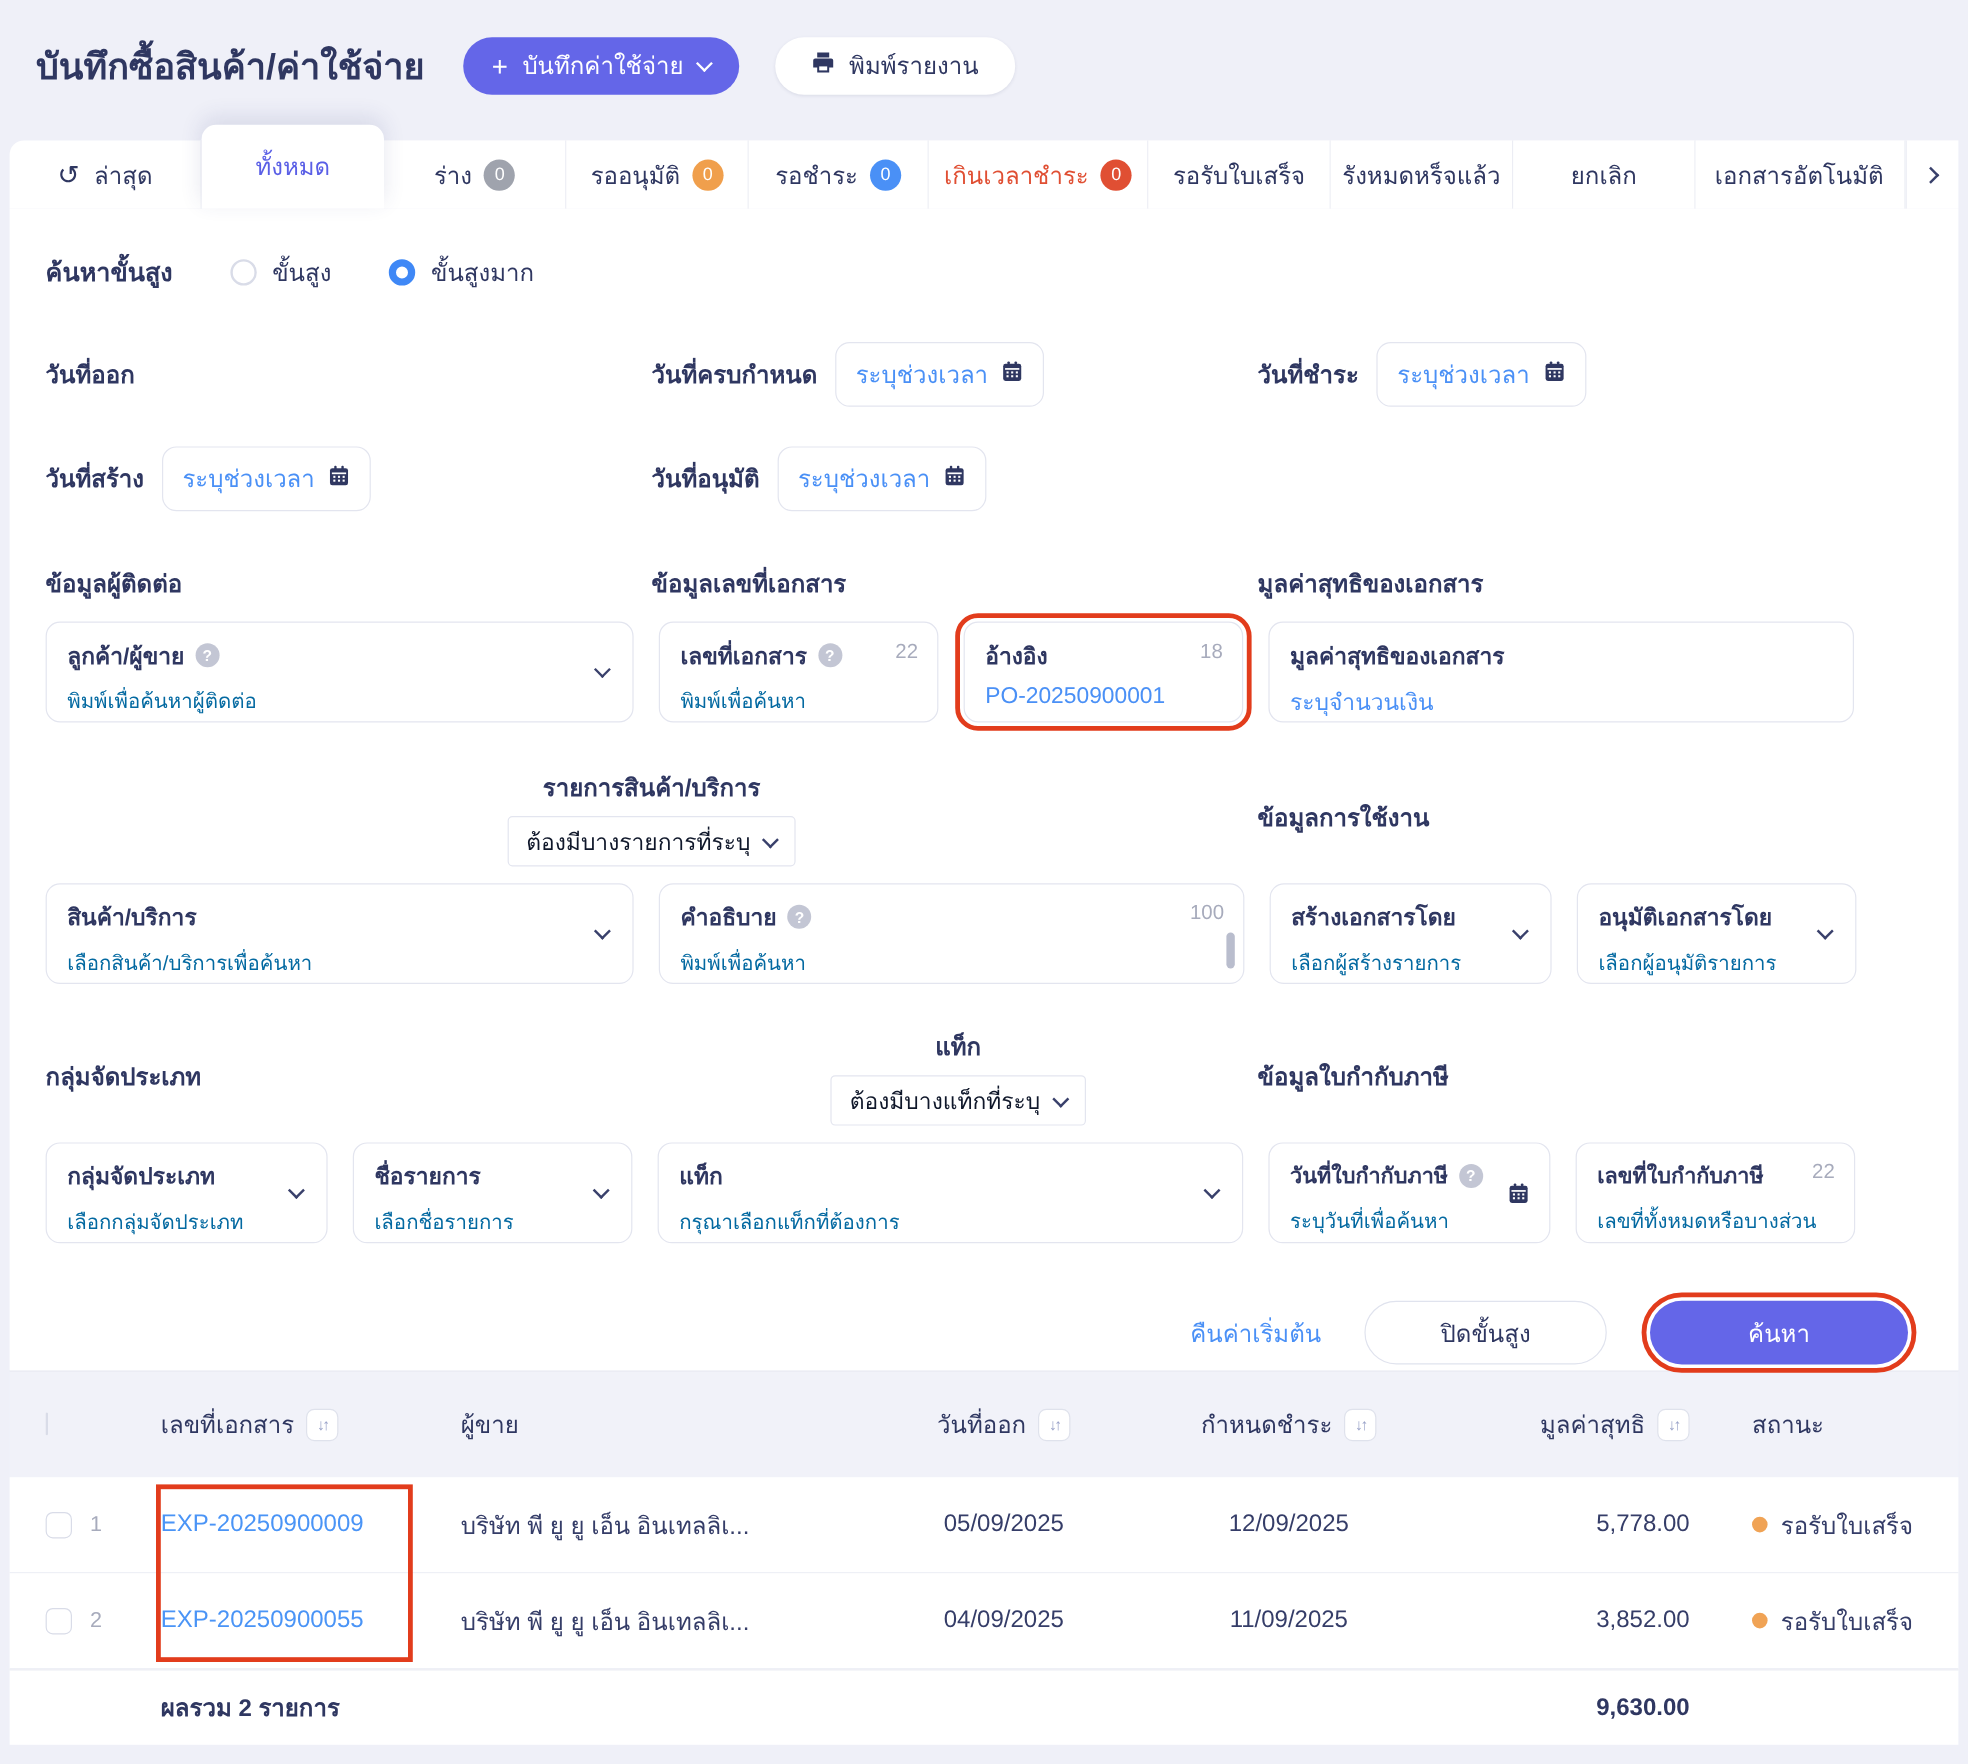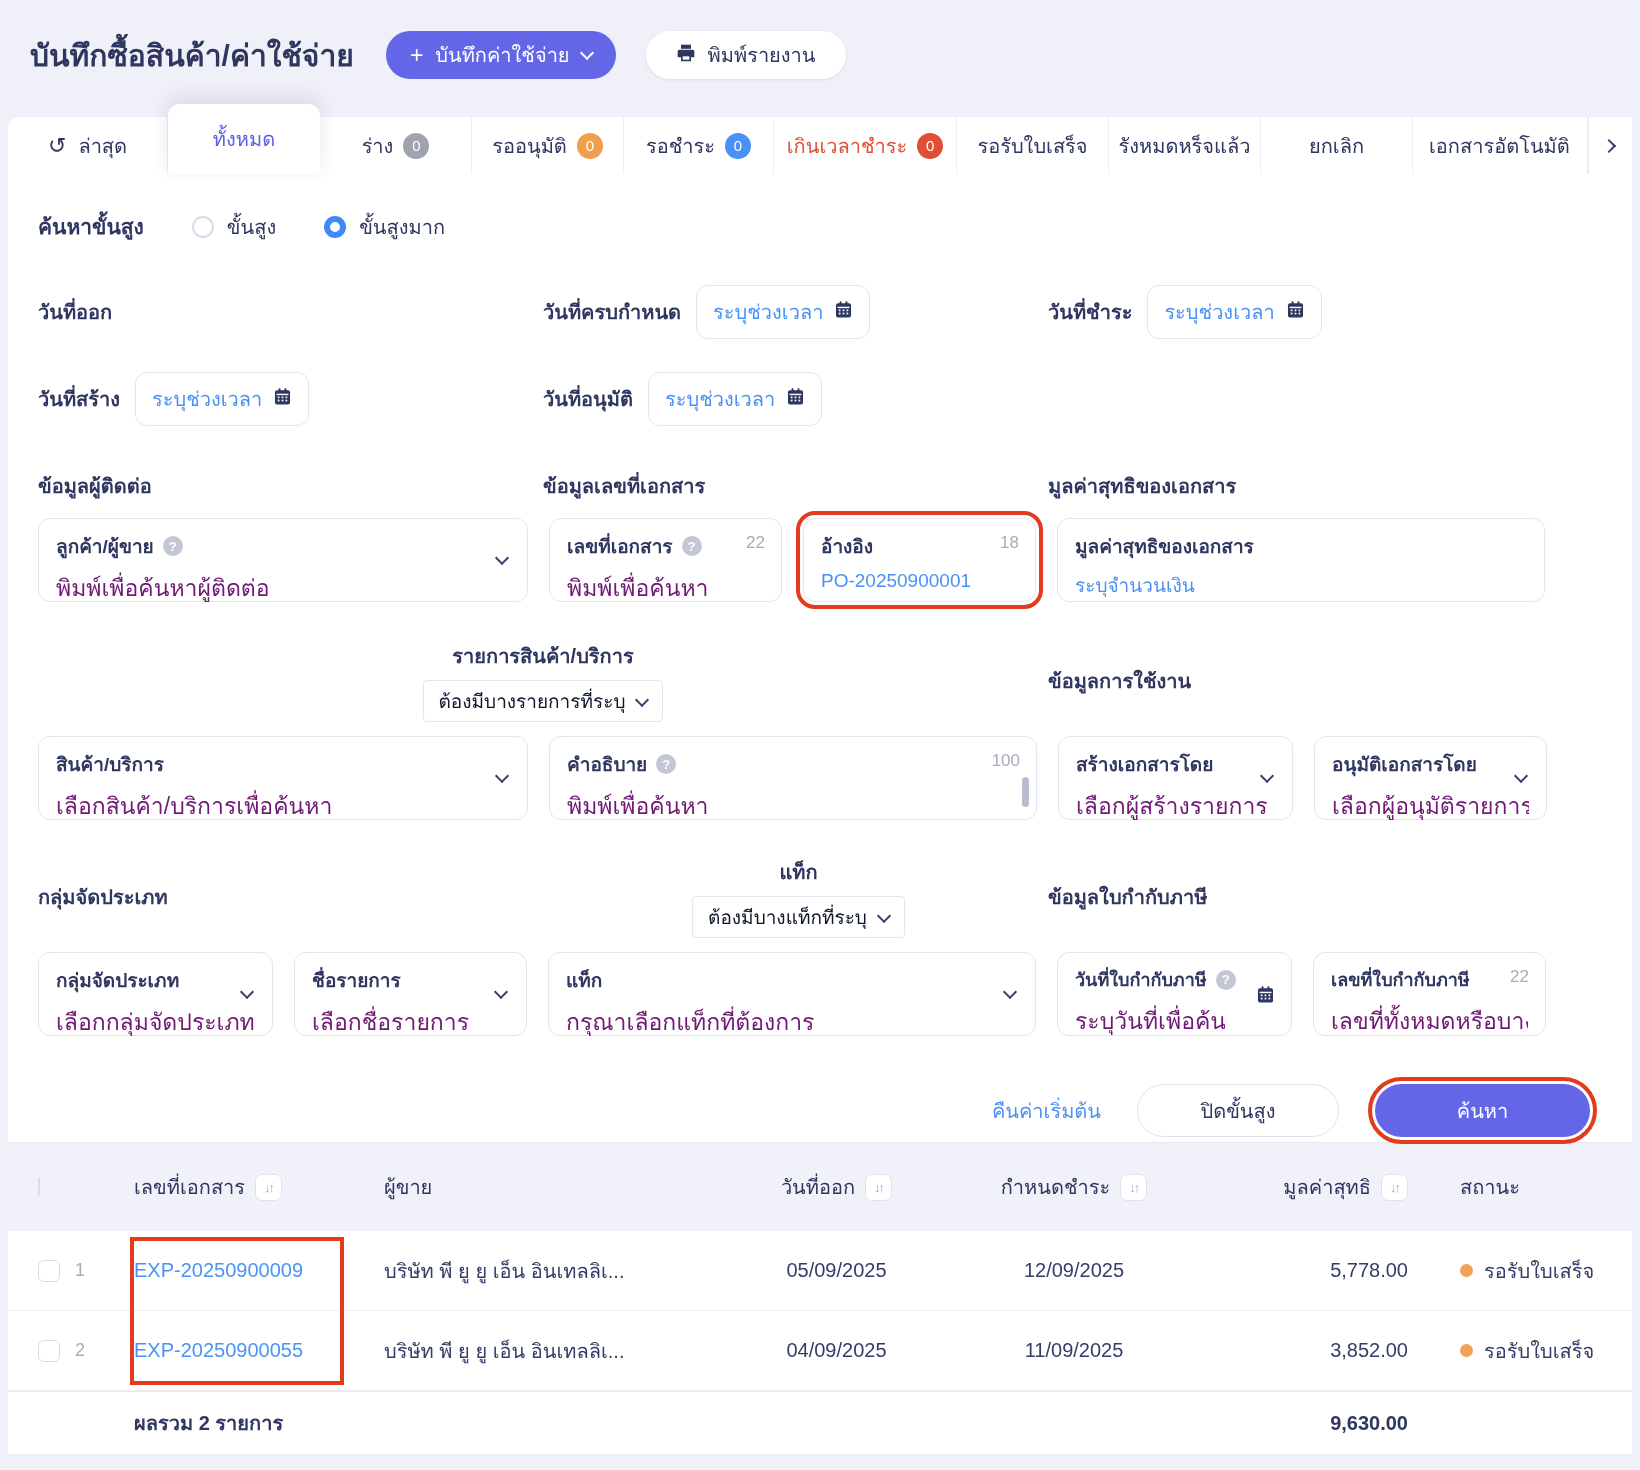--- a/index.html
+++ b/index.html
@@ -58,21 +58,21 @@
   .datebox{ border:1.5px solid #e3e5ef; border-radius:12px; height:54px; display:flex; align-items:center; gap:11px;
     padding:0 16px; color:#4a90f6; font-size:20px; cursor:pointer; white-space:nowrap; }
 
   .sec-h{ font-size:20px; font-weight:bold; }
 
   .frow{ display:flex; gap:21px; }
   .field{ border:1.5px solid #e3e5ef; border-radius:12px; height:84px; padding:12px 17px; position:relative;
     background:#fff; cursor:pointer; }
   .w490{width:490px;} .w488{width:488px;} .w235{width:235px;} .w233{width:233px;}
   .f-lbl{ font-size:19px; font-weight:bold; display:flex; gap:9px; align-items:center; white-space:nowrap; }
-  .f-ph{ font-size:23px; color:#701a75; margin-top:9px; white-space:nowrap; overflow:hidden; }
+  .f-ph{ font-size:17px; color:#0369a1; margin-top:9px; white-space:nowrap; overflow:hidden; }
   .f-val{ font-size:19px; color:#4a90f6; margin-top:9px; white-space:nowrap; }
   .f-max{ position:absolute; right:16px; top:14px; color:#a7abbc; font-size:17px; }
   .f-chv{ position:absolute; right:20px; top:38px; }
   .f-cal{ position:absolute; right:16px; top:32px; }
   .help{ width:20px; height:20px; border-radius:50%; background:#c3c6d4; color:#fff; font-size:13px; font-weight:bold;
     display:inline-flex; align-items:center; justify-content:center; flex:none; }
   .scroll-pill{ position:absolute; right:7px; bottom:12px; width:7px; height:30px; border-radius:4px; background:#b9bdcd; }
 
   .chip{ display:inline-flex; align-items:center; gap:12px; border:1.5px solid #e3e5ef; border-radius:4px;
     height:42px; padding:0 15px; color:#0f172a; font-size:19px; cursor:pointer; white-space:nowrap; }

